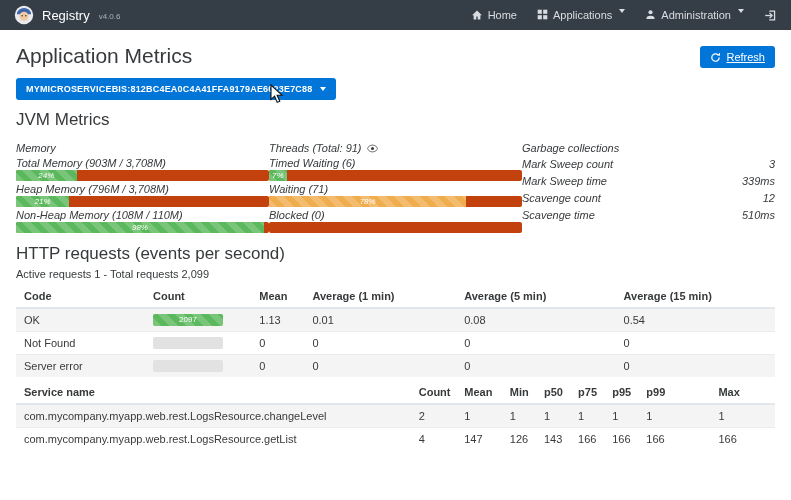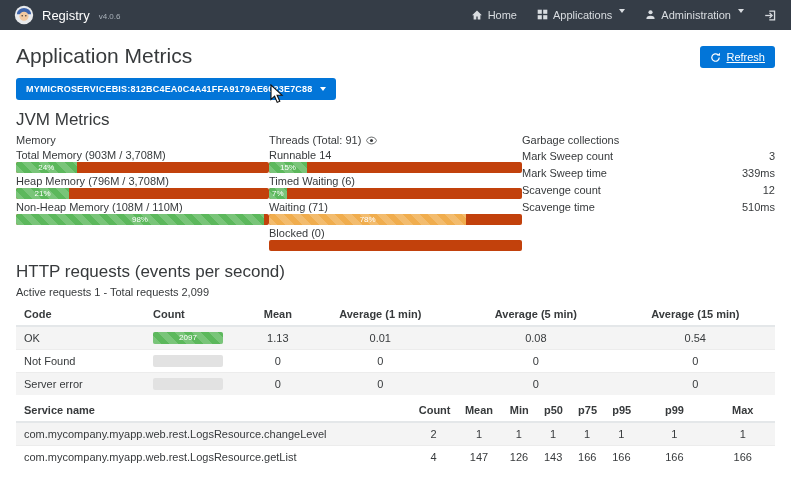--- a/index.html
+++ b/index.html
@@ -45,37 +45,37 @@
   }
   .instance-btn {
     background: #0275d8; color: #fff; font-size: 9px; font-weight: bold;
     letter-spacing: .2px; padding: 6px 10px; margin-top: 10px;
     display: flex; align-items: center; gap: 6px; border-radius: 3px;
   }
 
   .section-title { font-size: 17px; line-height: 20px; font-weight: 500; margin-top: 10px; color: #373a3c; }
 
   
-  .jvm-grid { display: flex; margin-top: 3px; }
+  .jvm-grid { display: flex; margin-top: 11px; font-style: italic; }
   .jvm-col { flex: 1; font-size: 11px; min-width: 0; }
   .metric-caption { font-size: 11px; line-height: 14px; display: flex; align-items: center; gap: 5px; }
   .metric-label { font-size: 11px; line-height: 12px; margin-top: 2px; white-space: nowrap; }
   .progress { height: 11px; background: #c2410c; border-radius: 2px; overflow: hidden; margin: 1px 0 1px; }
   .progress-bar {
     height: 100%; background-color: #5cb85c;
     background-image: repeating-linear-gradient(45deg, rgba(255,255,255,.18) 0 6px, rgba(255,255,255,0) 6px 12px);
     color: #fff; font-size: 8px; line-height: 11px; text-align: center; white-space: nowrap; overflow: hidden;
   }
   .progress-bar[data-color="orange"] { background-color: #f0ad4e; }
   .gc-row { display: flex; justify-content: space-between; padding: 2px 0 1px; font-size: 11px; line-height: 14px; }
 
   
   .subtitle { font-size: 11px; line-height: 13px; margin-top: 4px; }
   table { width: 100%; border-collapse: collapse; font-size: 11px; margin-top: 4px; table-layout: fixed; }
-  th, td { padding: 4px 8px; text-align: center; line-height: 14px; overflow: hidden; white-space: nowrap; }
+  th, td { padding: 4px 8px; text-align: left; line-height: 14px; overflow: hidden; white-space: nowrap; }
   th { font-weight: 700; border-bottom: 2px solid #e4e7e9; }
   td { border-top: 1px solid #ececec; }
   th.left, td.left { text-align: left; }
   tr.stripe { background: #f4f4f4; }
 
   .count-track { width: 70px; height: 12px; background: #e2e2e2; border-radius: 2px; overflow: hidden; }
   .count-fill {
     height: 100%; background-color: #5cb85c;
     background-image: repeating-linear-gradient(45deg, rgba(255,255,255,.18) 0 6px, rgba(255,255,255,0) 6px 12px);
     color: #fff; font-size: 8px; line-height: 12px; text-align: center; white-space: nowrap; overflow: hidden;
@@ -188,28 +188,20 @@
 
     <div class="jvm-col">
       <div class="metric-caption">
         <span>Threads (Total: 91)</span>
         <svg width="11" height="9" viewBox="0 0 16 12">
           <path d="M8 1C4.2 1 1.4 3.9.5 6c.9 2.1 3.7 5 7.5 5s6.6-2.9 7.5-5C14.6 3.9 11.8 1 8 1z" fill="none" stroke="#373a3c" stroke-width="1.1"></path>
           <circle cx="8" cy="6" r="2.2" fill="#373a3c"></circle>
         </svg>
       </div>
 
-      <div>
-        <div class="metric-label">Runnable 14</div>
-        <div class="progress">
-          <div class="progress-bar" data-color="green" style="width: 15%;">
-            <span>15%</span>
-          </div>
-        </div>
-      </div>
 
       <div>
         <div class="metric-label">Timed Waiting (6)</div>
         <div class="progress">
           <div class="progress-bar" data-color="green" style="width: 7%;">
             <span>7%</span>
           </div>
         </div>
       </div>
 

